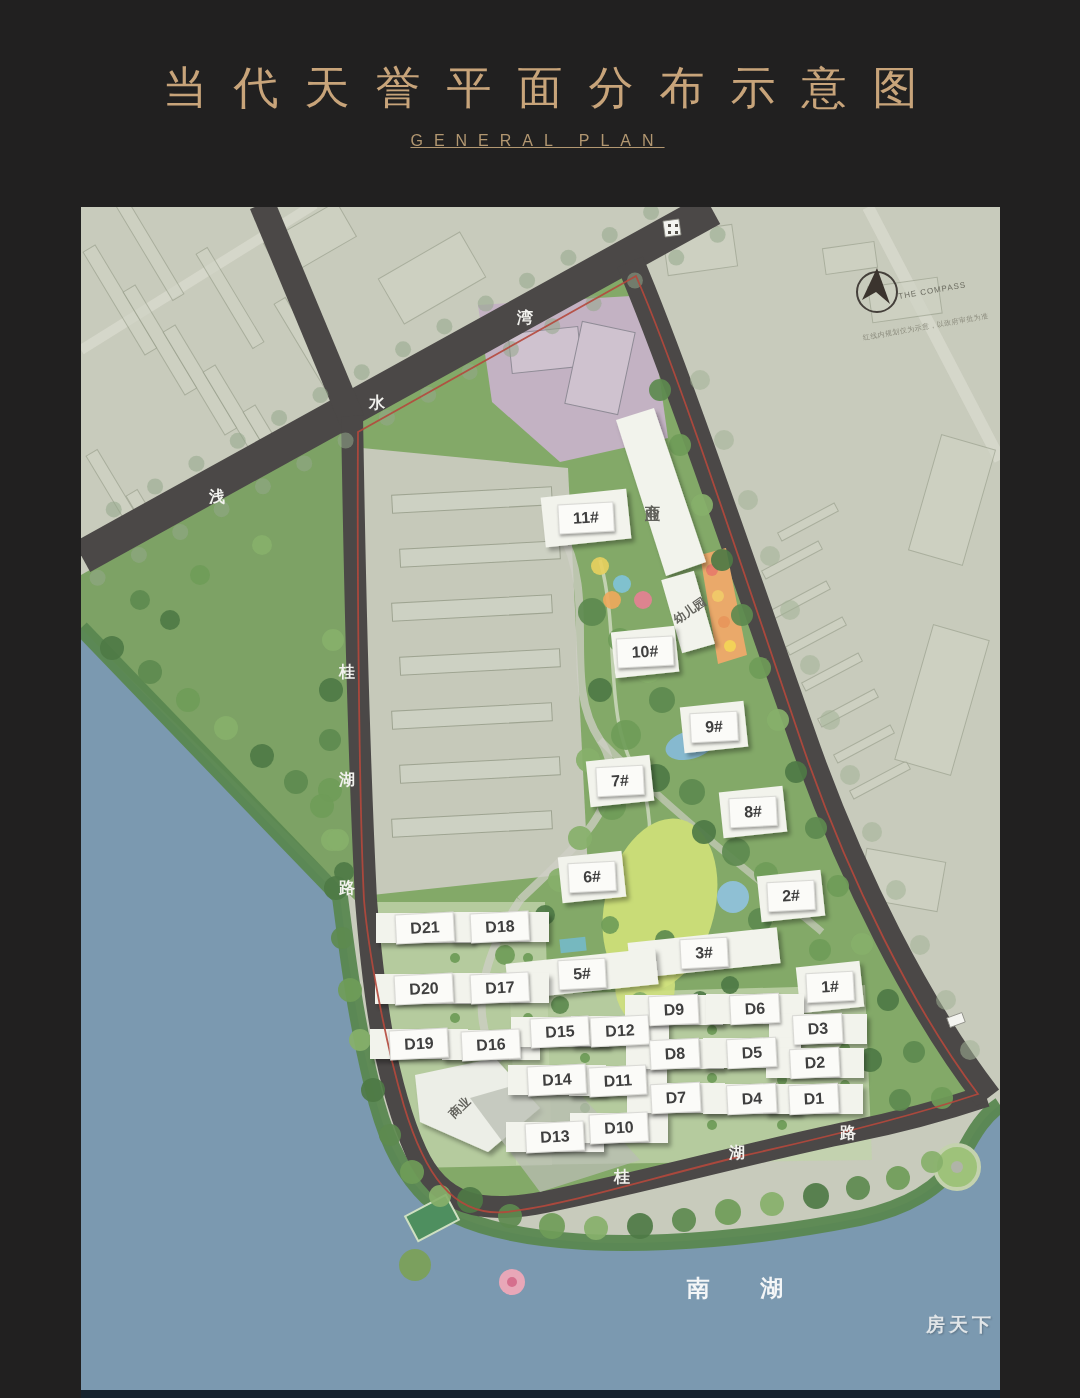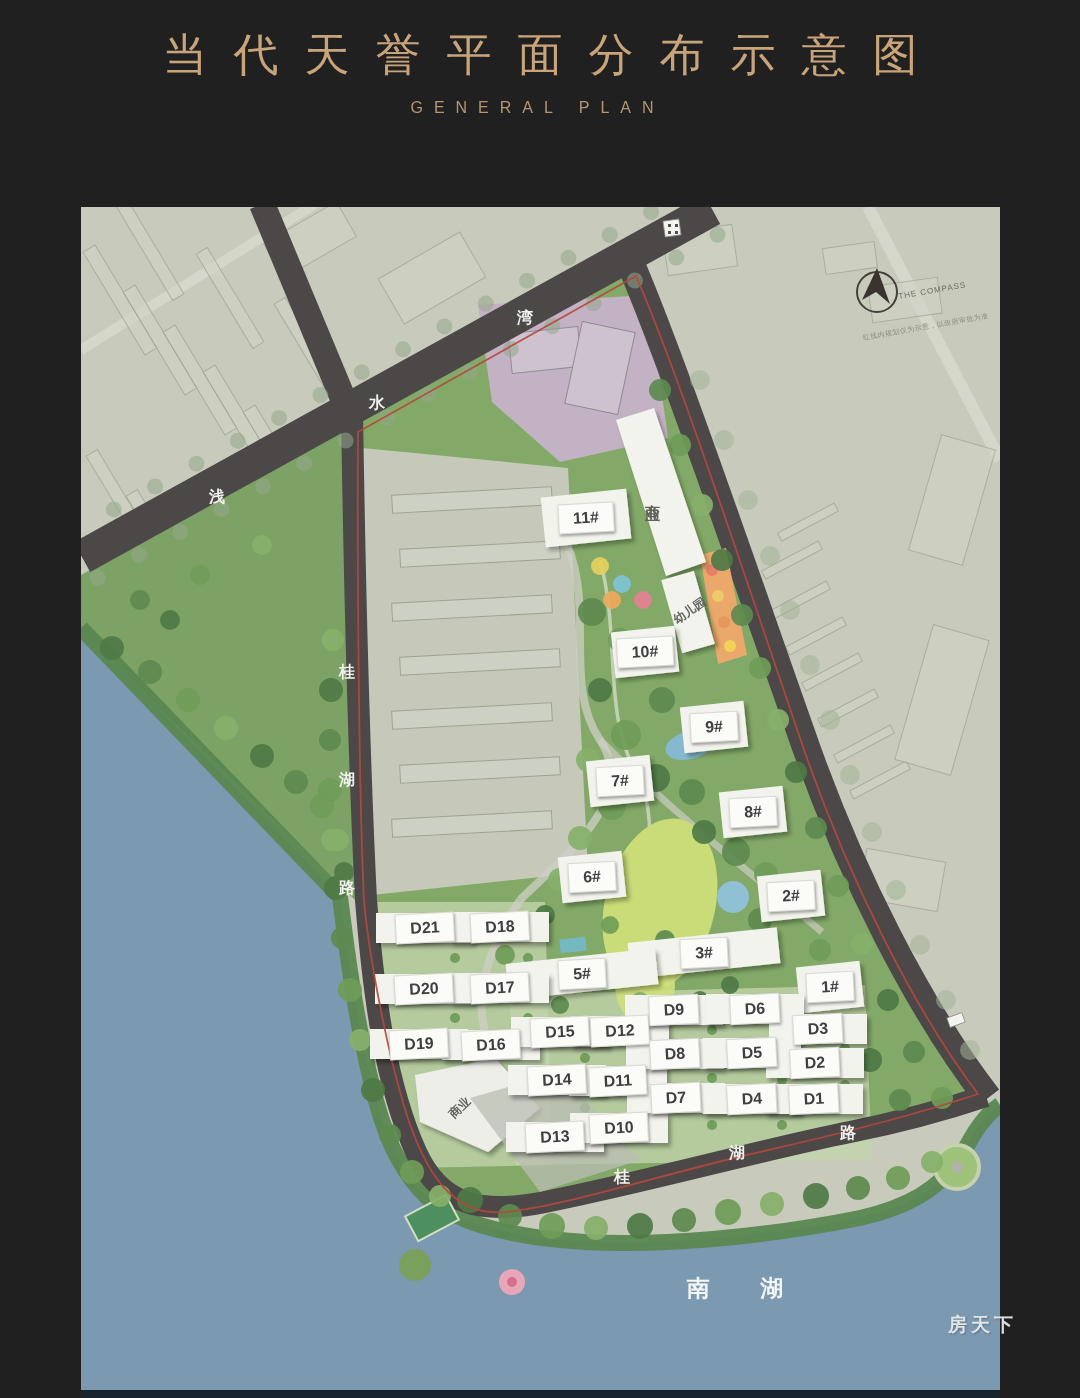--- a/index.html
+++ b/index.html
@@ -3,26 +3,26 @@
 <meta charset="utf-8">
 <style>
   html,body{margin:0;padding:0;}
   body{
     width:1080px;height:1398px;position:relative;overflow:hidden;
     background:#212020;font-family:"Liberation Sans","DejaVu Sans",sans-serif;
   }
   
   .header{position:absolute;left:0;top:0;width:1080px;text-align:center;}
   .title{
-    margin:0;padding-top:25px;font-size:45px;font-weight:400;color:#c8a47a;
+    margin:0;padding-top:58px;font-size:45px;font-weight:400;color:#c8a47a;
     letter-spacing:26px;text-indent:26px;
   }
   .subtitle{
     margin:14px 16px 0 0;font-size:16px;font-weight:400;color:#b2977１;
-    color:#b29771;letter-spacing:11px;text-indent:11px;
+    color:#b29771;letter-spacing:11px;text-indent:11px;text-decoration:underline;
   }
   
   .map-wrap{position:absolute;left:81px;top:207px;width:919px;height:1191px;background:#c8cbbc;}
   .map-wrap svg{position:absolute;left:0;top:0;}
   .overlay{position:absolute;left:0;top:0;width:1080px;height:1398px;pointer-events:none;}
   .label-box{
     position:absolute;transform:translate(-50%,-50%) rotate(-3deg);
     background:#fbfbf8;color:#3f3f3f;font-size:16px;font-weight:bold;
     padding:5px 14px;white-space:nowrap;box-shadow:1px 2px 3px rgba(0,0,0,.35);
     border:1px solid rgba(120,120,110,.25);
@@ -41,21 +41,21 @@
   .compass-text{
     position:absolute;left:898px;top:286px;color:#6e6e63;font-size:8px;
     letter-spacing:1px;transform:rotate(-10deg);line-height:10px;width:70px;
   }
   .compass-disclaimer{
     position:absolute;left:862px;top:322px;color:#8b8b7d;font-size:7px;
     transform:rotate(-10deg);letter-spacing:.5px;white-space:nowrap;
   }
   
   .watermark{position:absolute;left:878px;top:1312px;width:200px;color:#e7eaec;opacity:.94;}
-  .watermark .cn{font-size:19px;font-weight:bold;letter-spacing:4px;margin-left:70px;text-shadow:1px 1px 2px rgba(40,50,60,.4);}
+  .watermark .cn{font-size:19px;font-weight:bold;letter-spacing:4px;margin-left:48px;text-shadow:1px 1px 2px rgba(40,50,60,.4);}
   .watermark .en{font-size:47px;font-weight:bold;margin-top:-6px;letter-spacing:-1px;text-shadow:1px 2px 3px rgba(40,50,60,.4);}
 </style>
 </head>
 <body>
 
 <div class="header">
   <h1 class="title">当代天誉平面分布示意图</h1>
   <div class="subtitle">GENERAL PLAN</div>
 </div>
 

